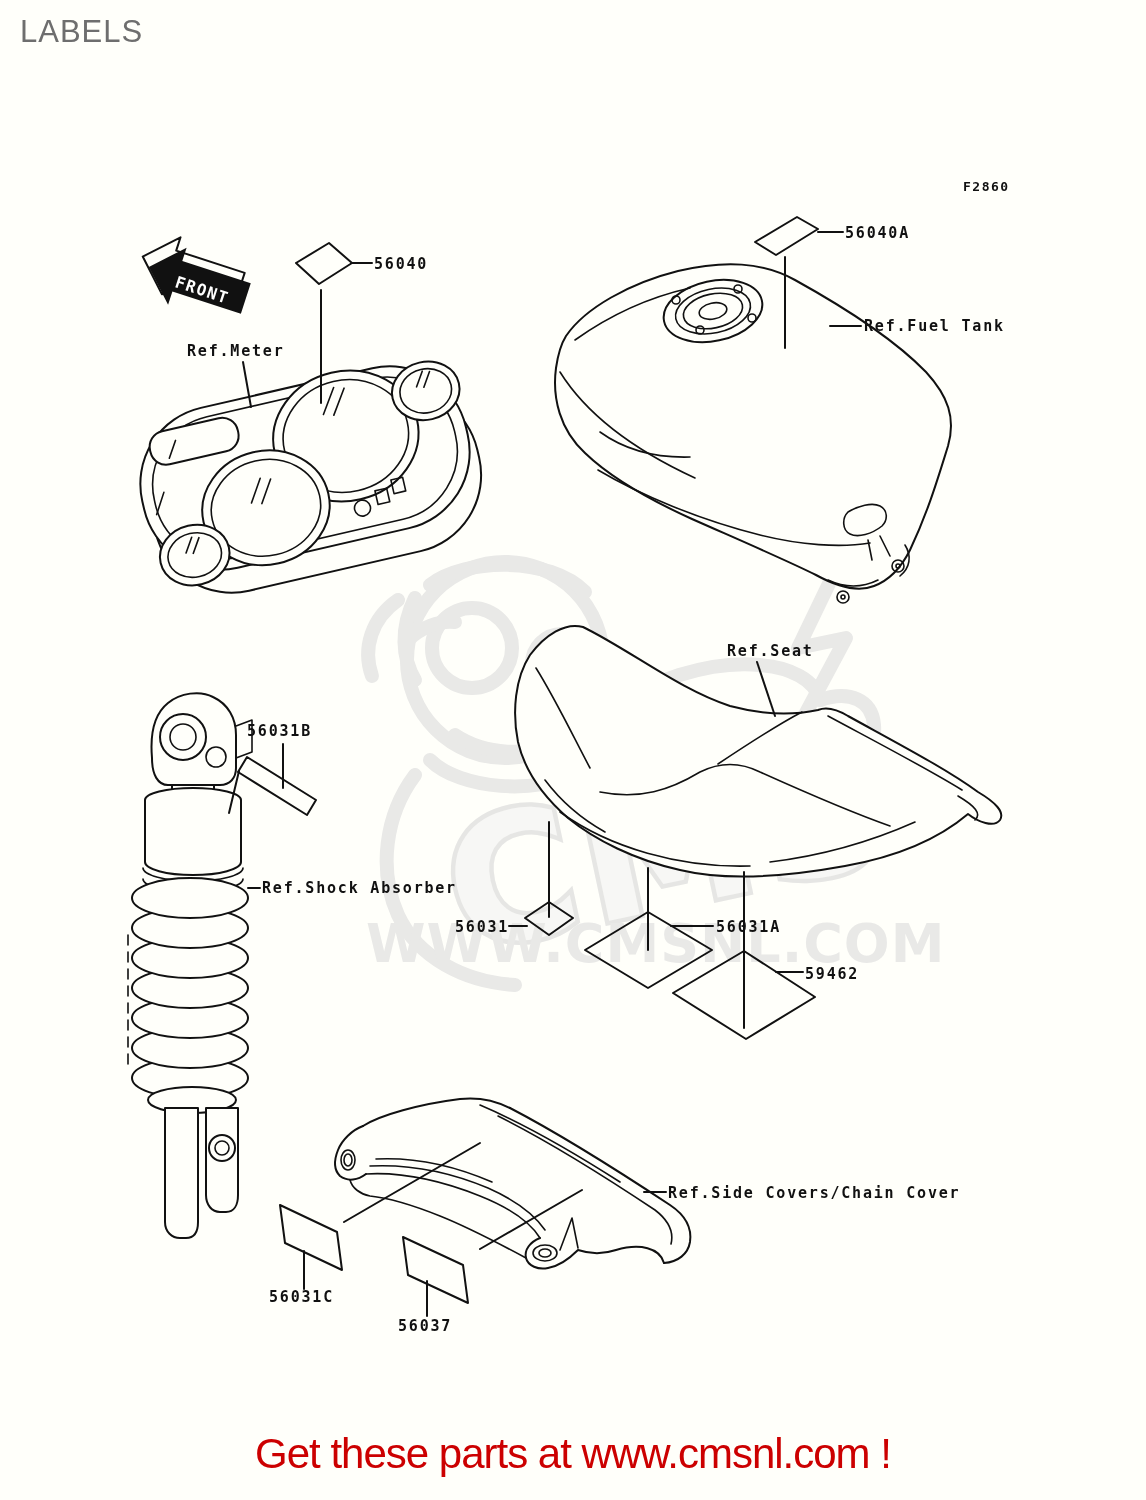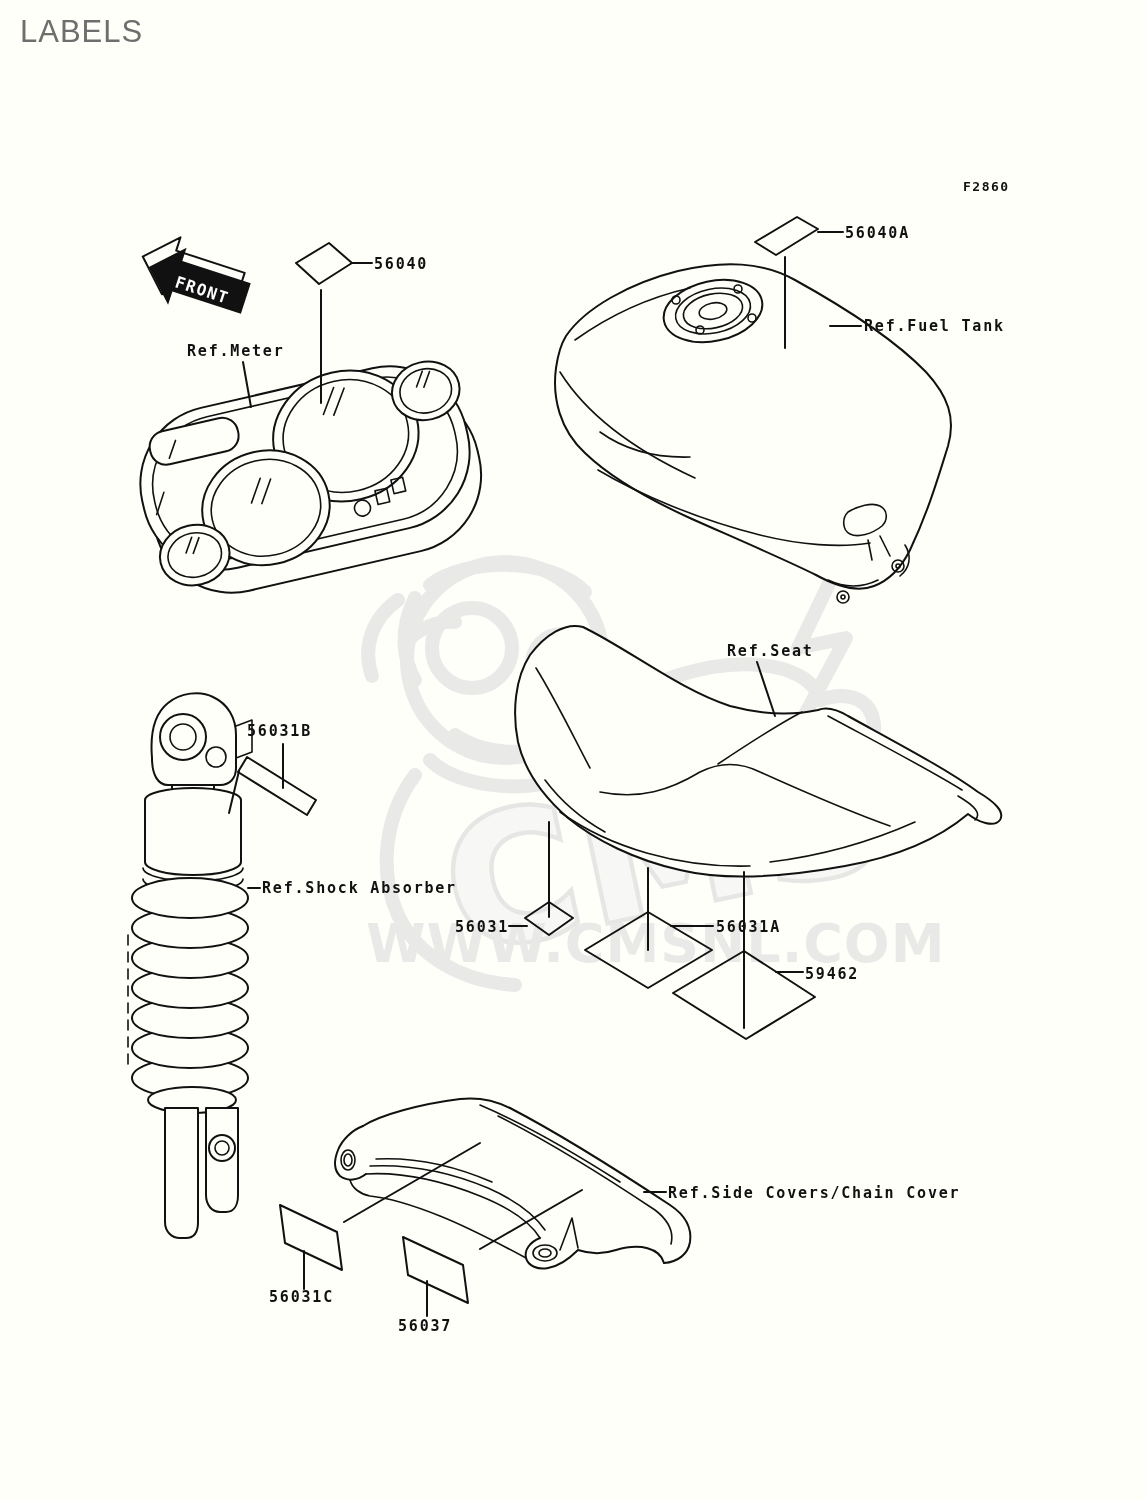--- a/index.html
+++ b/index.html
@@ -228,13 +228,14 @@
       <text class="ptxt" x="187" y="356">Ref.Meter</text>
       <text class="ptxt" x="864" y="331">Ref.Fuel Tank</text>
       <text class="ptxt" x="262" y="893">Ref.Shock Absorber</text>
       <text class="ptxt" x="727" y="656">Ref.Seat</text>
       <text class="ptxt" x="668" y="1198">Ref.Side Covers/Chain Cover</text>
     </g>
 
     <text class="codetxt" x="963" y="191">F2860</text>
   </svg>
 
+  <a class="banner">Get these parts at www.cmsnl.com !</a>
 </div>
 
 </body></html>

